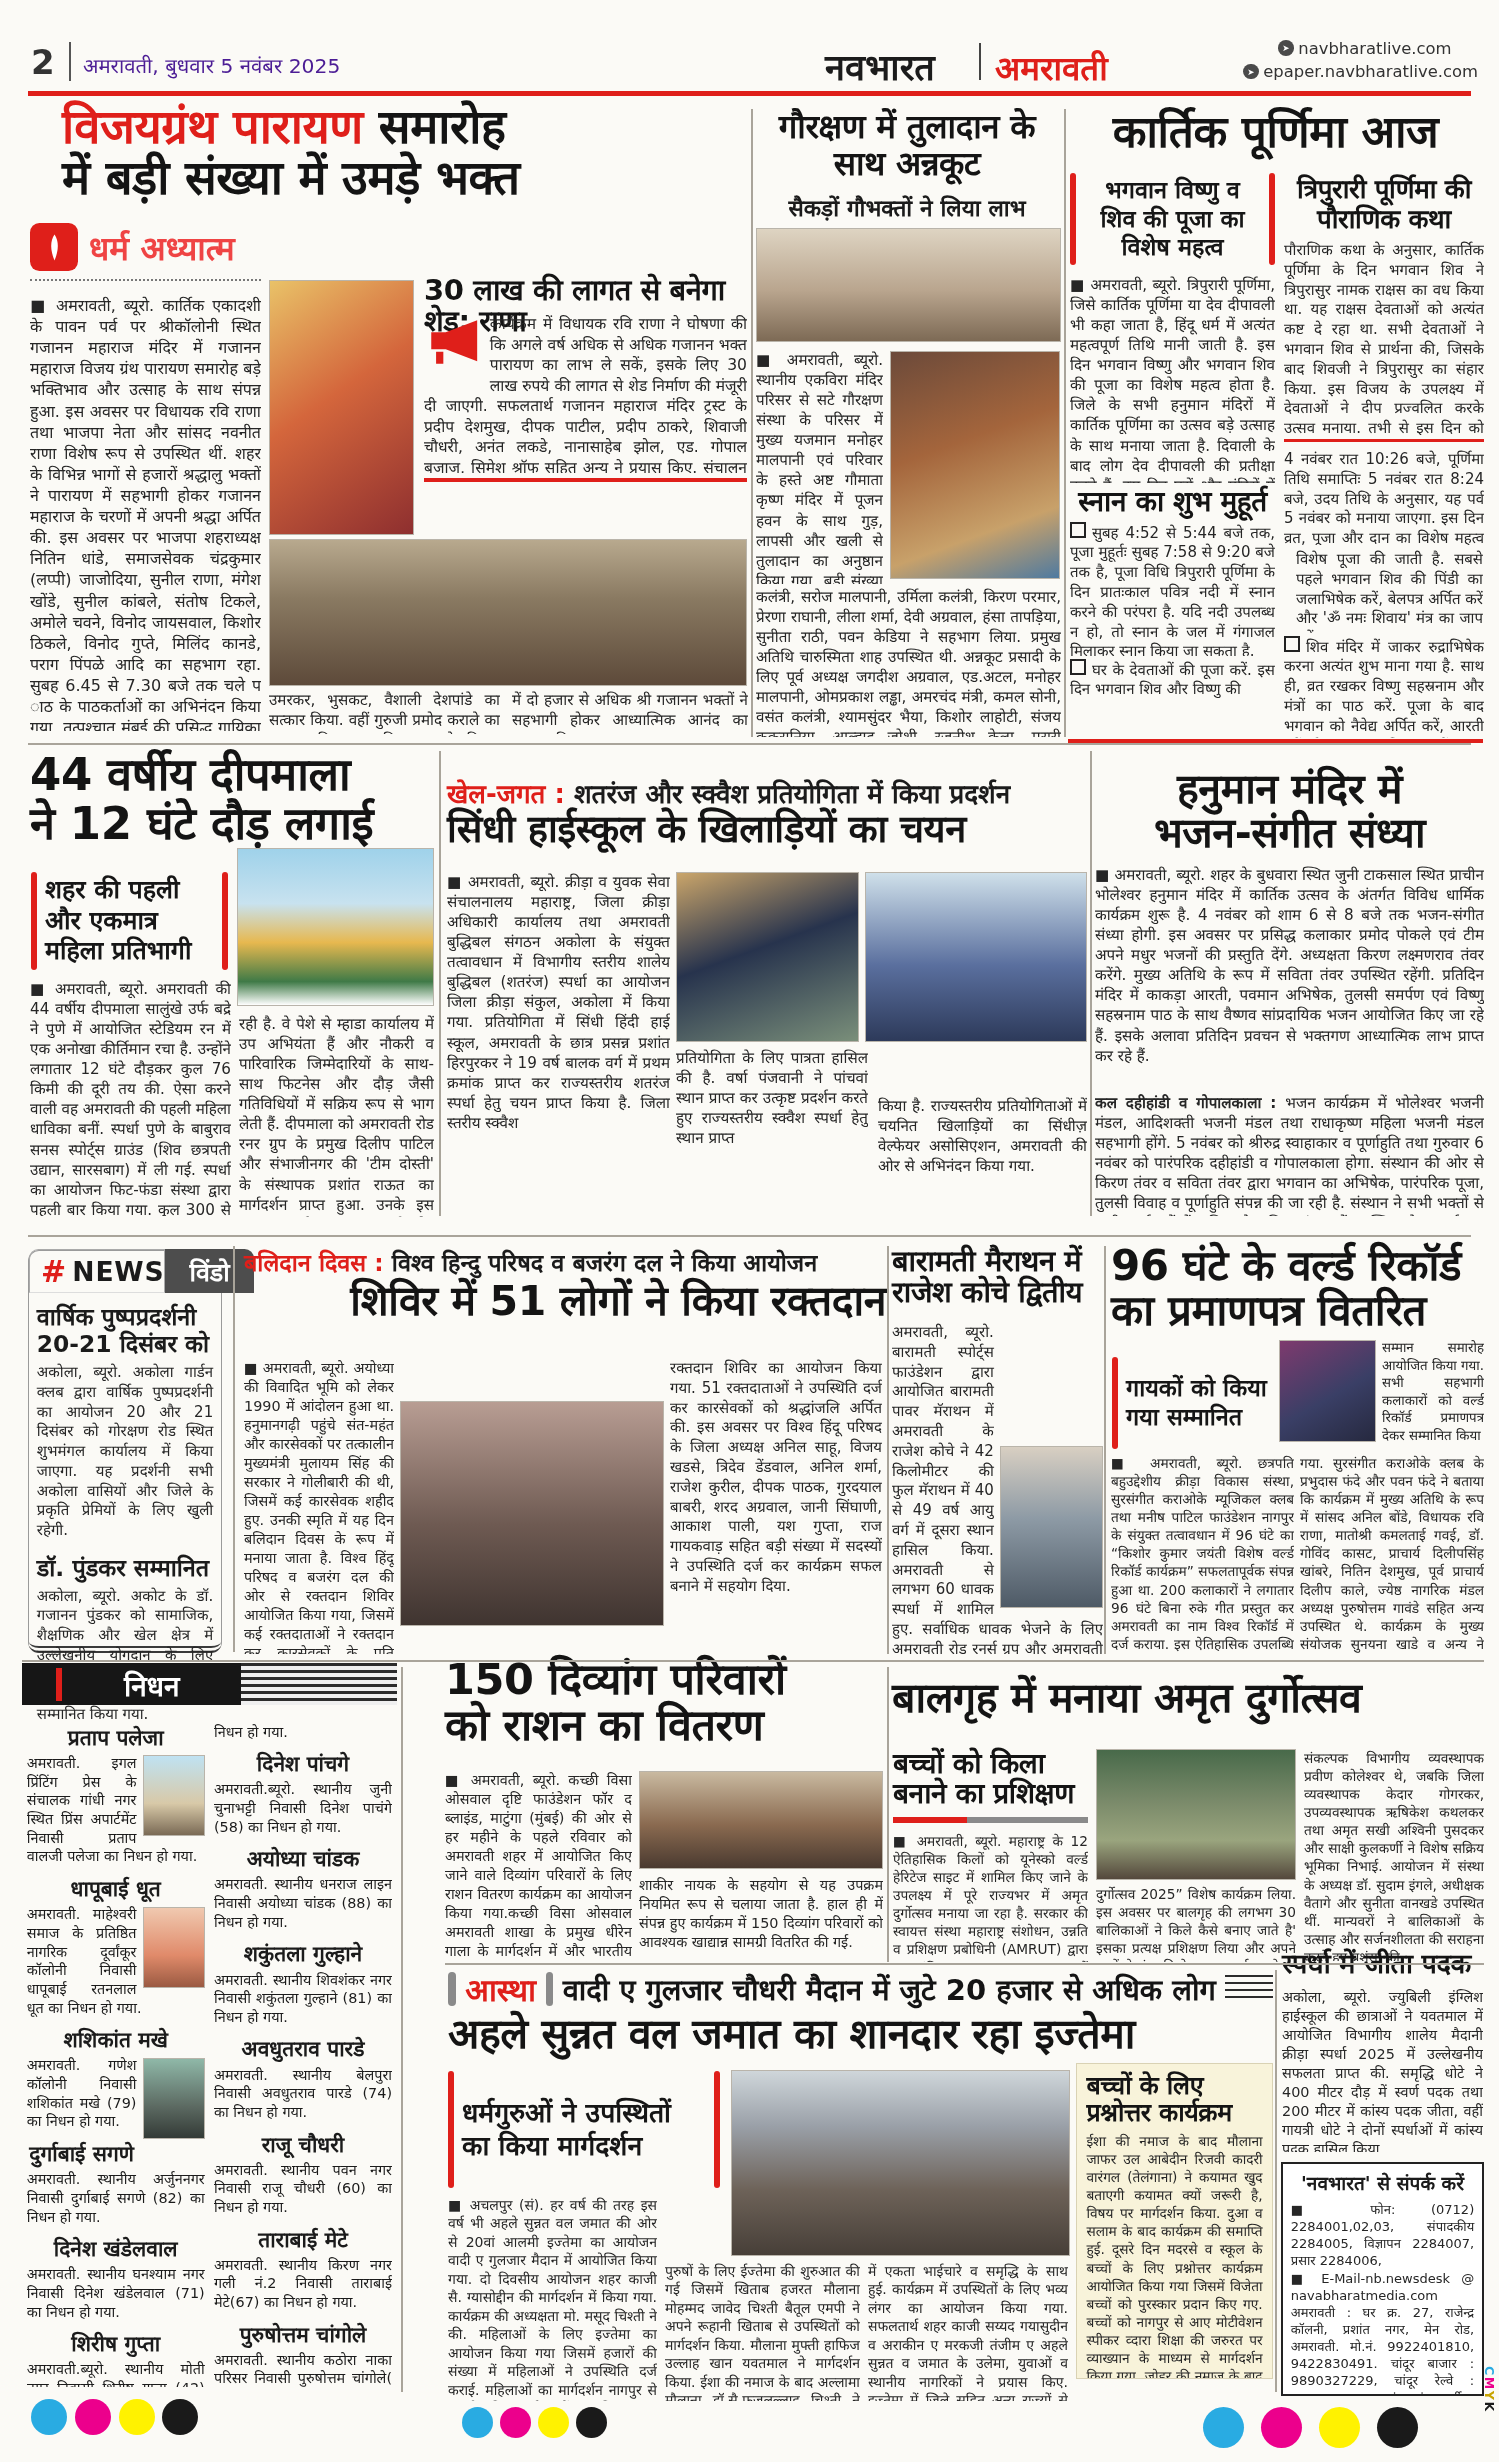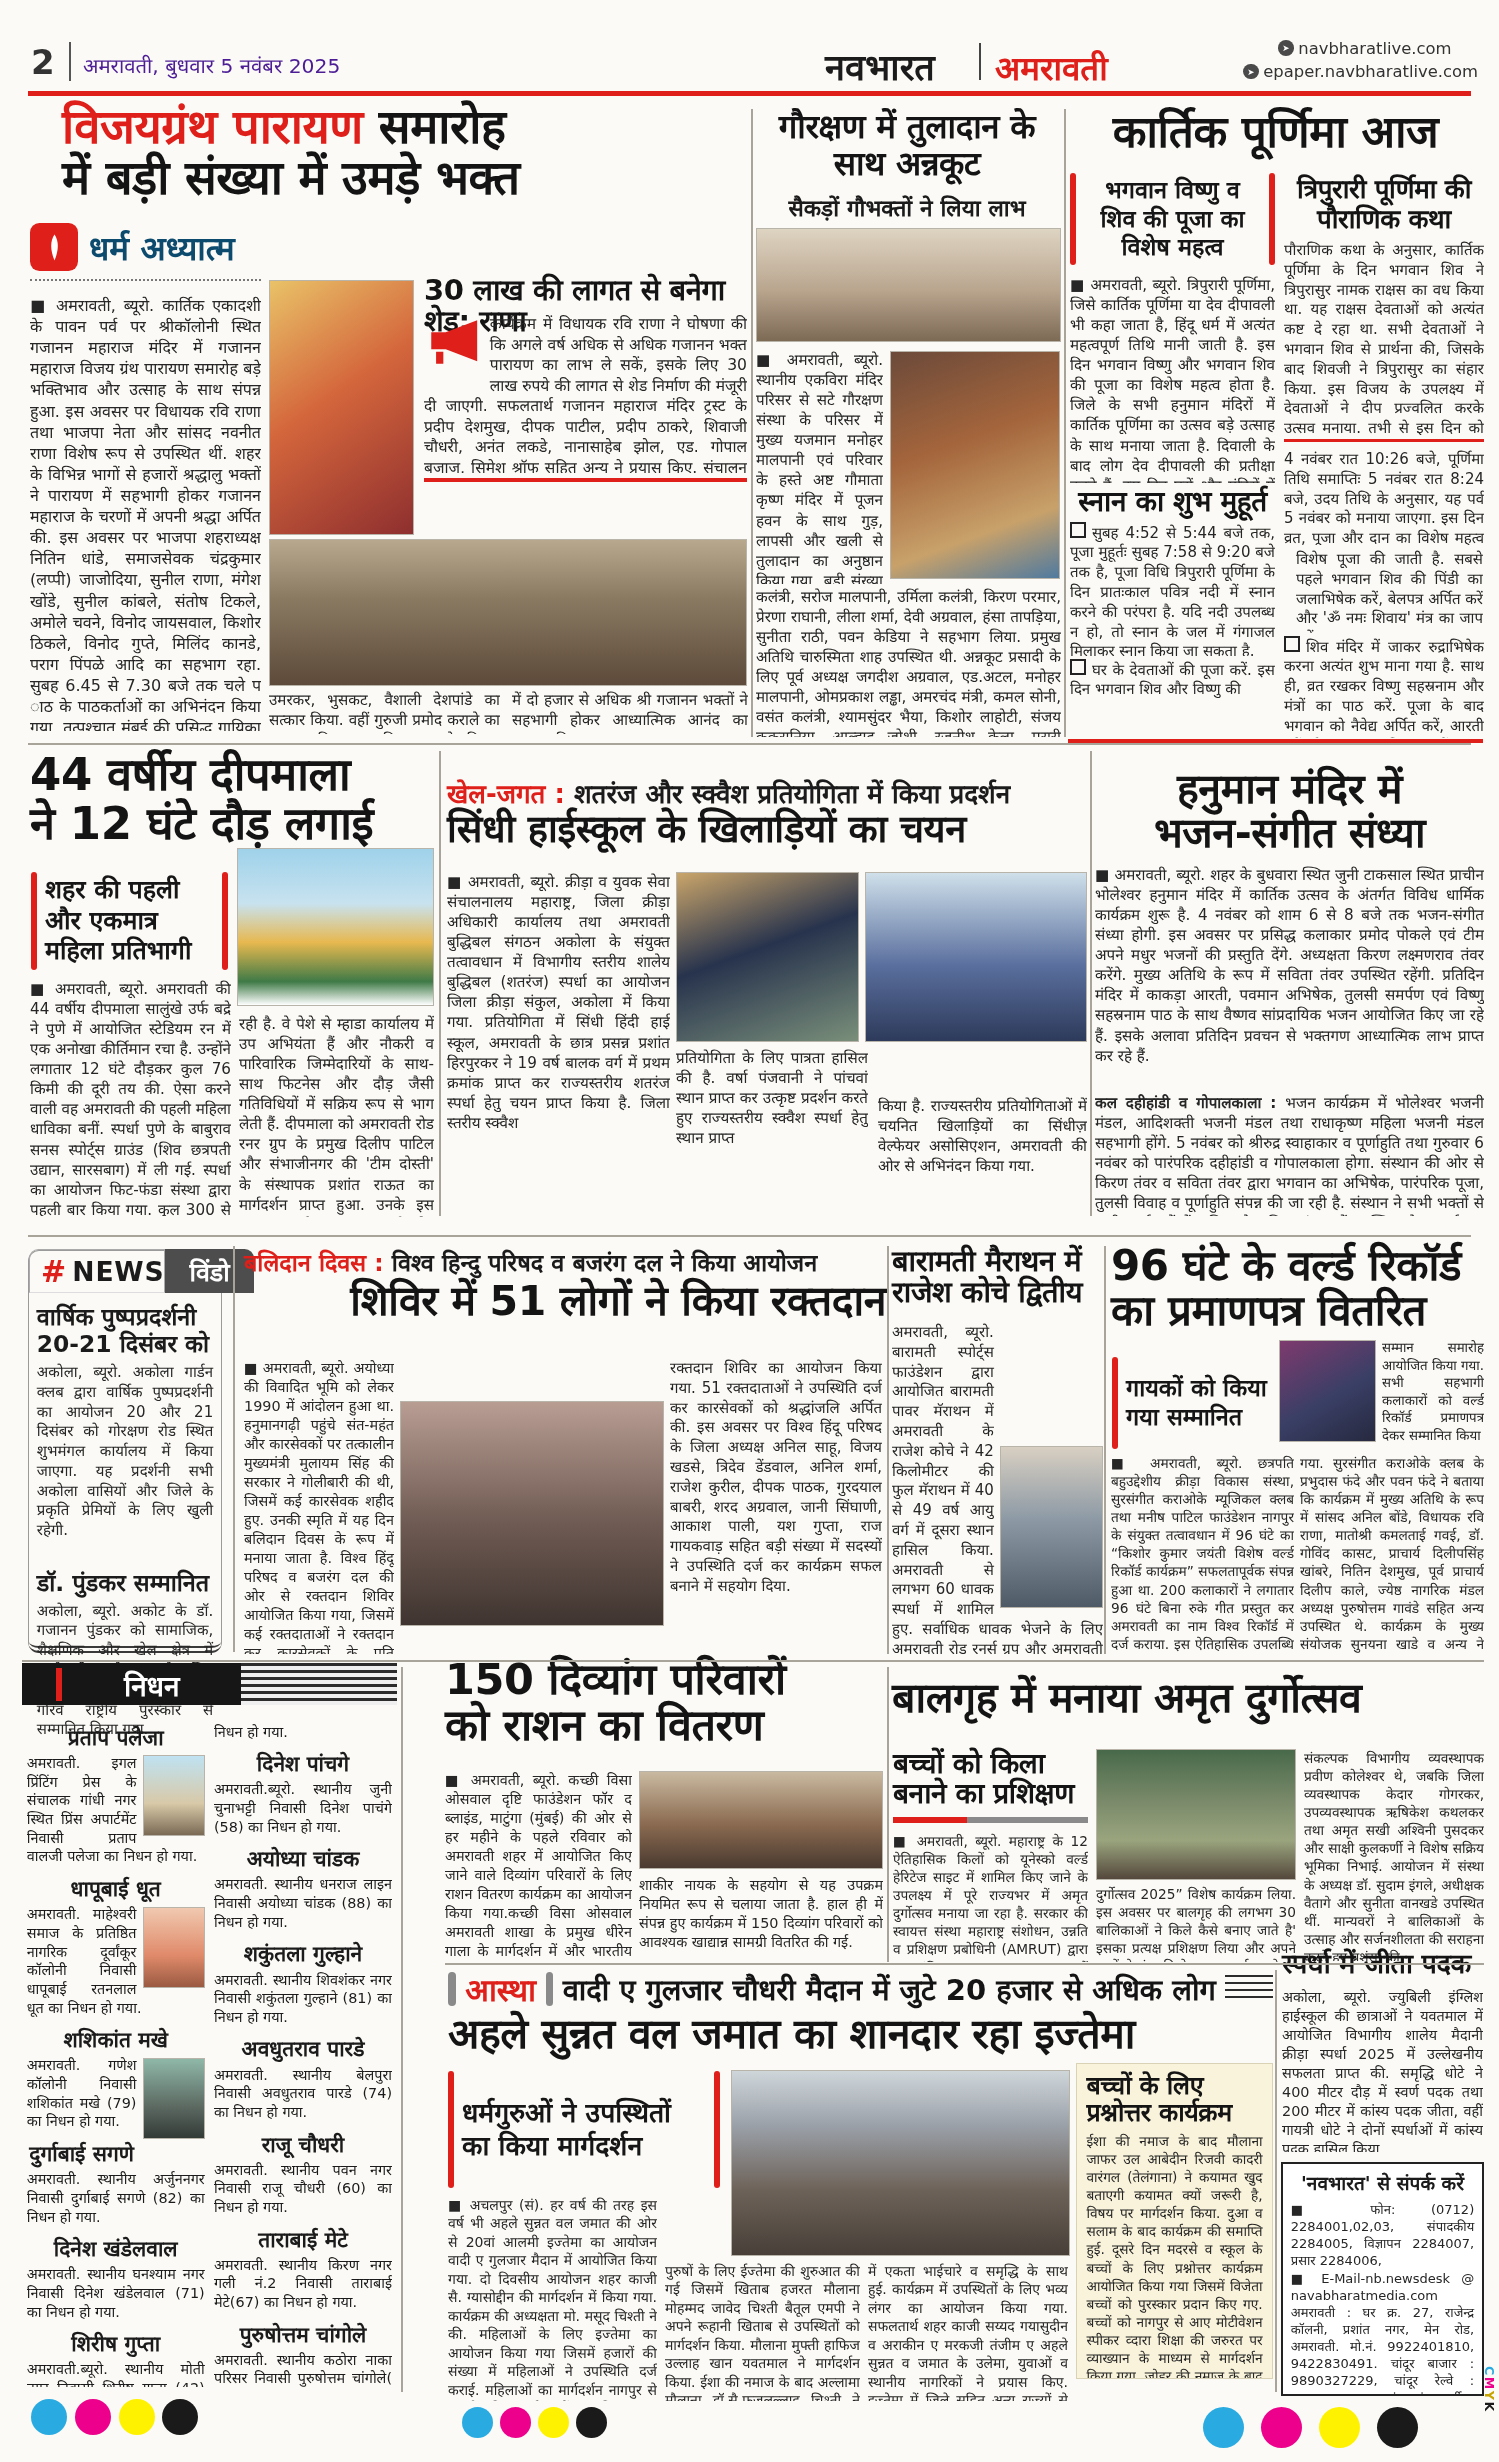--- a/index.html
+++ b/index.html
@@ -56,21 +56,21 @@
 <div class="abs hl" style="left:30px;top:102px;width:730px;font-size:47px;margin-left:32px;">
   <div><span class="red">विजयग्रंथ पारायण</span><span> समारोह</span></div>
   <div>में बड़ी संख्या में उमड़े भक्त</div>
 </div>
 <div class="abs" style="left:30px;top:223px;width:231px;border-bottom:2.3px dotted #777;padding-bottom:7.8px;display:flex;align-items:center;gap:11px;">
   <span style="width:48px;height:48px;background:#df1f1a;border-radius:9.4px;display:inline-flex;align-items:center;justify-content:center;">
     <svg width="31" height="31" viewBox="0 0 24 24">
         <path d="M12 2 C8.6 7 8.6 14 12 22 C15.4 14 15.4 7 12 2 Z" fill="#fff"></path>
       </svg>
   </span>
-  <span style="font-size:33px;font-weight:800;color:#0c4a6e;">धर्म अध्यात्म</span>
+  <span style="font-size:33px;font-weight:800;color:#ef4444;">धर्म अध्यात्म</span>
 </div>
 <div class="abs body-text clip" style="left:30px;top:295px;width:231px;height:436px;font-size:16px;">■ अमरावती, ब्यूरो. कार्तिक एकादशी के पावन पर्व पर श्रीकॉलोनी स्थित गजानन महाराज मंदिर में गजानन महाराज विजय ग्रंथ पारायण समारोह बड़े भक्तिभाव और उत्साह के साथ संपन्न हुआ. इस अवसर पर विधायक रवि राणा तथा भाजपा नेता और सांसद नवनीत राणा विशेष रूप से उपस्थित थीं. शहर के विभिन्न भागों से हजारों श्रद्धालु भक्तों ने पारायण में सहभागी होकर गजानन महाराज के चरणों में अपनी श्रद्धा अर्पित की. इस अवसर पर भाजपा शहराध्यक्ष नितिन धांडे, समाजसेवक चंद्रकुमार (लप्पी) जाजोदिया, सुनील राणा, मंगेश खोंडे, सुनील कांबले, संतोष टिकले, अमोले चवने, विनोद जायसवाल, किशोर ठिकले, विनोद गुप्ते, मिलिंद कानडे, पराग पिंपळे आदि का सहभाग रहा. सुबह 6.45 से 7.30 बजे तक चले प     ाठ के पाठकर्ताओं का अभिनंदन किया गया. तत्पश्चात मुंबई की प्रसिद्ध गायिका ने अपने मधुर भजनों से पारायण समारोह में भक्तिमय वातावरण निर्माण किया. प्रमुख उपस्थितों में शुभदा मेटकर, सुशील आदि का समावेश था.</div>
 
 <div class="abs photo" style="left:269px;top:280px;width:145px;height:255px;background:linear-gradient(145deg,#e9c268 0%,#d4663c 45%,#8e2f2f 100%);"></div>
 
 <div class="abs hl" style="left:424px;top:275px;width:323px;font-size:29px;">30 लाख की लागत से बनेगा शेड: राणा</div>
 <div class="abs body-text clip" style="left:424px;top:314px;width:323px;height:159px;font-size:15.6px;">
   <span style="float:left;margin:3.1px 7.8px 3.1px 0;">
     <svg width="58" height="50" viewBox="0 0 24 20">
         <path d="M22 1 L9 6 L3 6 L3 13 L9 13 L22 18 Z M5 14 L8 14 L8 19 L5 19 Z" fill="#df1f1a"></path>
@@ -153,21 +153,21 @@
       <span class="red" style="font-size:30px;font-weight:900;">#</span>
       <span style="font-size:26.6px;font-weight:900;letter-spacing:0.8px;">NEWS</span>
     </div>
     <div style="flex:0 0 46%;background:#4d4d4d;color:#fff;font-size:25px;font-weight:800;display:flex;align-items:center;justify-content:center;border-radius:0 9.4px 0 0;">विंडो</div>
   </div>
   <div class="nw-head">
     <div>वार्षिक पुष्पप्रदर्शनी</div>
     <div>20-21 दिसंबर को</div>
   </div>
   <div class="body-text" style="font-size:15px;">अकोला, ब्यूरो. अकोला गार्डन क्लब द्वारा वार्षिक पुष्पप्रदर्शनी का आयोजन 20 और 21 दिसंबर को गोरक्षण रोड स्थित शुभमंगल कार्यालय में किया जाएगा. यह प्रदर्शनी सभी अकोला वासियों और जिले के प्रकृति प्रेमियों के लिए खुली रहेगी.</div>
-  <div class="nw-head" style="margin-top:29px;">डॉ. पुंडकर सम्मानित</div>
+  <div class="nw-head" style="margin-top:14px;">डॉ. पुंडकर सम्मानित</div>
   <div class="body-text" style="font-size:15px;">अकोला, ब्यूरो. अकोट के डॉ. गजानन पुंडकर को सामाजिक, शैक्षणिक और खेल क्षेत्र में उल्लेखनीय योगदान के लिए गुवाहाटी (असम) में अटल भारत गौरव राष्ट्रीय पुरस्कार से सम्मानित किया गया.</div>
 </div>
 
 <div class="abs" style="left:244px;top:1246px;width:640px;font-size:23.4px;font-weight:800;white-space:nowrap;">
   <span class="red">बलिदान दिवस : </span><span>विश्व हिन्दु परिषद व बजरंग दल ने किया आयोजन</span>
 </div>
 <div class="abs hl" style="left:244px;top:1279px;width:642px;font-size:41px;white-space:nowrap;text-align:right;">शिविर में 51 लोगों ने किया रक्तदान</div>
 <div class="abs body-text clip" style="left:244px;top:1359px;width:150px;height:295px;font-size:14.4px;">■ अमरावती, ब्यूरो. अयोध्या की विवादित भूमि को लेकर 1990 में आंदोलन हुआ था. हनुमानगढ़ी पहुंचे संत-महंत और कारसेवकों पर तत्कालीन मुख्यमंत्री मुलायम सिंह की सरकार ने गोलीबारी की थी, जिसमें कई कारसेवक शहीद हुए. उनकी स्मृति में यह दिन बलिदान दिवस के रूप में मनाया जाता है. विश्व हिंदू परिषद व बजरंग दल की ओर से रक्तदान शिविर आयोजित किया गया, जिसमें कई रक्तदाताओं ने रक्तदान कर कारसेवकों के प्रति श्रद्धांजलि अर्पित की. स्थानीय एकवीरा देवी मंदिर के परिसर में विदर्भ की कुलस्वामिनी माता अंबादेवी व माता एकवीरा देवी के प्रतिमा पूजन के साथ भारतमाता की प्रतिमा का पूजन बजरंग दल व विहिप के सहयोग से किया गया.</div>
 <div class="abs photo" style="left:400px;top:1401px;width:264px;height:225px;background:linear-gradient(180deg,#b89d93 0%,#6e5a52 55%,#3f3430 100%);"></div>
 <div class="abs body-text clip" style="left:670px;top:1359px;width:212px;height:295px;font-size:15px;">रक्तदान शिविर का आयोजन किया गया. 51 रक्तदाताओं ने उपस्थिति दर्ज कर कारसेवकों को श्रद्धांजलि अर्पित की. इस अवसर पर विश्व हिंदू परिषद के जिला अध्यक्ष अनिल साहू, विजय खडसे, त्रिदेव डेंडवाल, अनिल शर्मा, राजेश कुरील, दीपक पाठक, गुरदयाल बाबरी, शरद अग्रवाल, जानी सिंघाणी, आकाश पाली, यश गुप्ता, राज गायकवाड़ सहित बड़ी संख्या में सदस्यों ने उपस्थिति दर्ज कर कार्यक्रम सफल बनाने में सहयोग दिया.</div>

